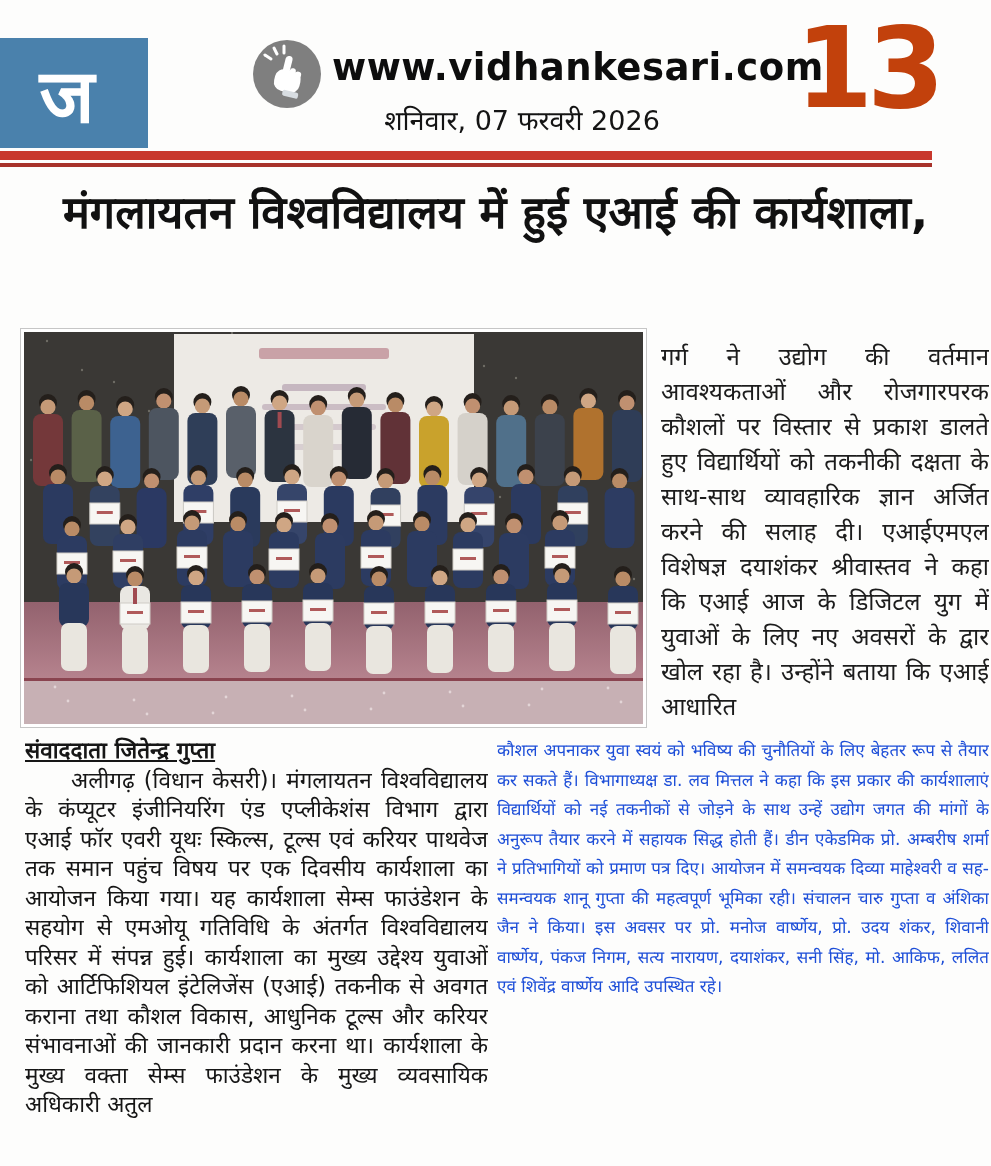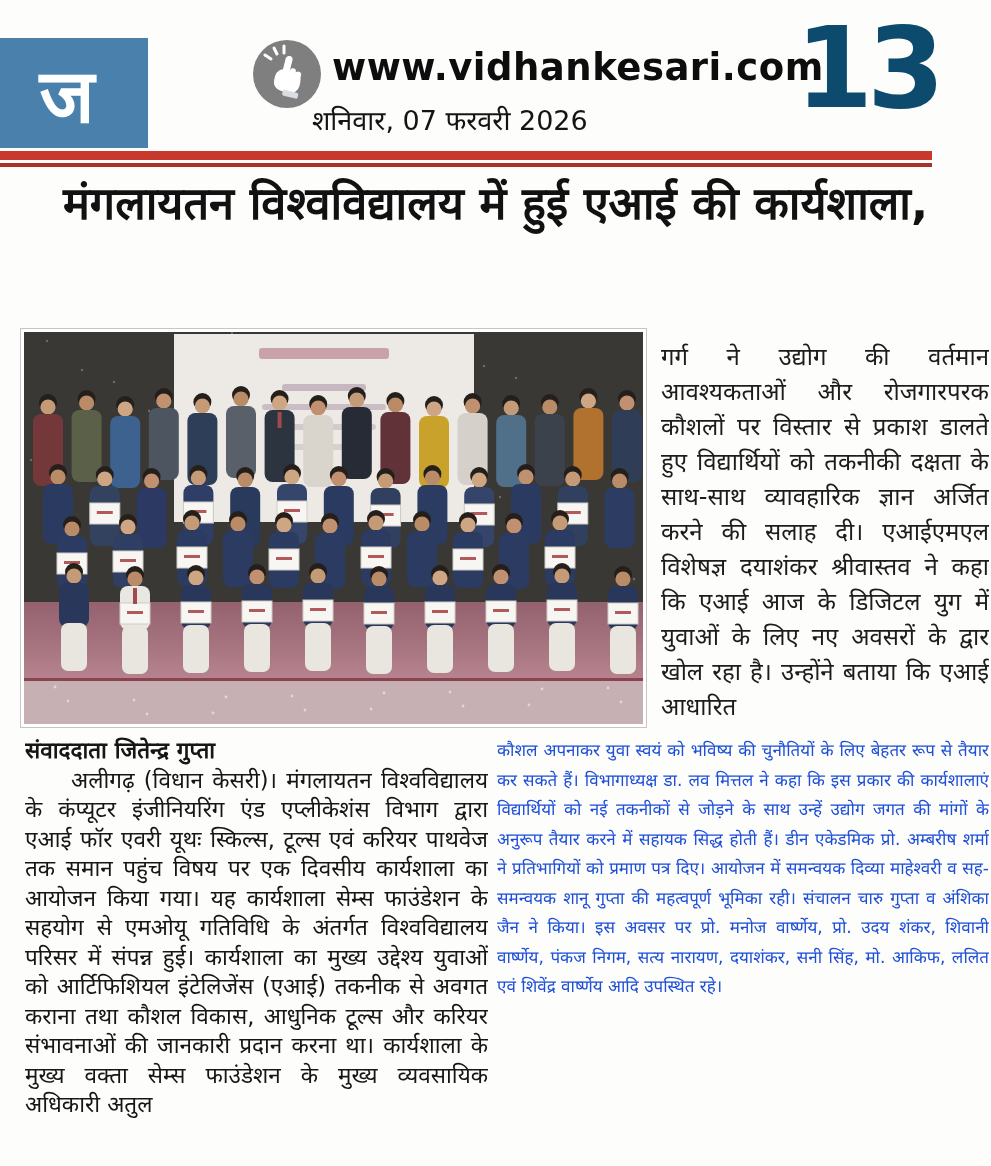--- a/index.html
+++ b/index.html
@@ -21,33 +21,33 @@
     position:absolute;left:253px;top:40px;width:68px;height:68px;
     border-radius:50%;background:#7f7f7f;
     display:flex;align-items:center;justify-content:center;
   }
   .url{
     position:absolute;left:332px;top:46px;width:466px;
     font-size:37px;font-weight:bold;letter-spacing:.5px;color:#0d0d0d;
     white-space:nowrap;
   }
   .date{
-    position:absolute;left:312px;top:101px;width:420px;
+    position:absolute;left:312px;top:101px;width:420px;text-align:center;
     font-size:27px;color:#141414;white-space:nowrap;
   }
   .pagenum{
     position:absolute;right:52px;top:12px;
-    font-size:112px;line-height:1;font-weight:bold;color:#0c4a6e;
+    font-size:112px;line-height:1;font-weight:bold;color:#c2410c;
     letter-spacing:-6px;
   }
   .rule-a{position:absolute;left:0;top:151px;width:932px;height:9px;background:#c8382d;}
   .rule-b{position:absolute;left:0;top:163px;width:932px;height:4px;background:#a8322a;}
   
   .headline{
-    position:absolute;left:0;top:168px;width:991px;text-align:center;
+    position:absolute;left:0;top:177px;width:991px;text-align:center;
     font-weight:700;color:#111111;font-size:45px;line-height:72px;
   }
   
   .photo-frame{
     position:absolute;left:20px;top:328px;width:627px;height:400px;
     background:#ffffff;border:1px solid #c6c6c6;box-sizing:border-box;padding:3px;
   }
   .photo-frame svg{display:block;width:619px;height:392px;}
   
   .side-col{
@@ -58,21 +58,21 @@
   .col-left{
     position:absolute;left:25px;top:736px;width:463px;height:392px;
     font-size:22.5px;line-height:29.5px;text-align:justify;color:#161616;
     overflow:hidden;
   }
   .col-right{
     position:absolute;left:497px;top:736px;width:492px;height:392px;
     font-size:17px;line-height:29.5px;text-align:justify;color:#1d4ed8;
     overflow:hidden;
   }
-  .byline{font-weight:bold;}
+  .byline{font-weight:bold;text-decoration:underline;}
   .indent{text-indent:46px;}
 </style>
 </head>
 <body>
 
 <div class="page">
 
   <div class="masthead">
     <span>ज</span>
   </div>

